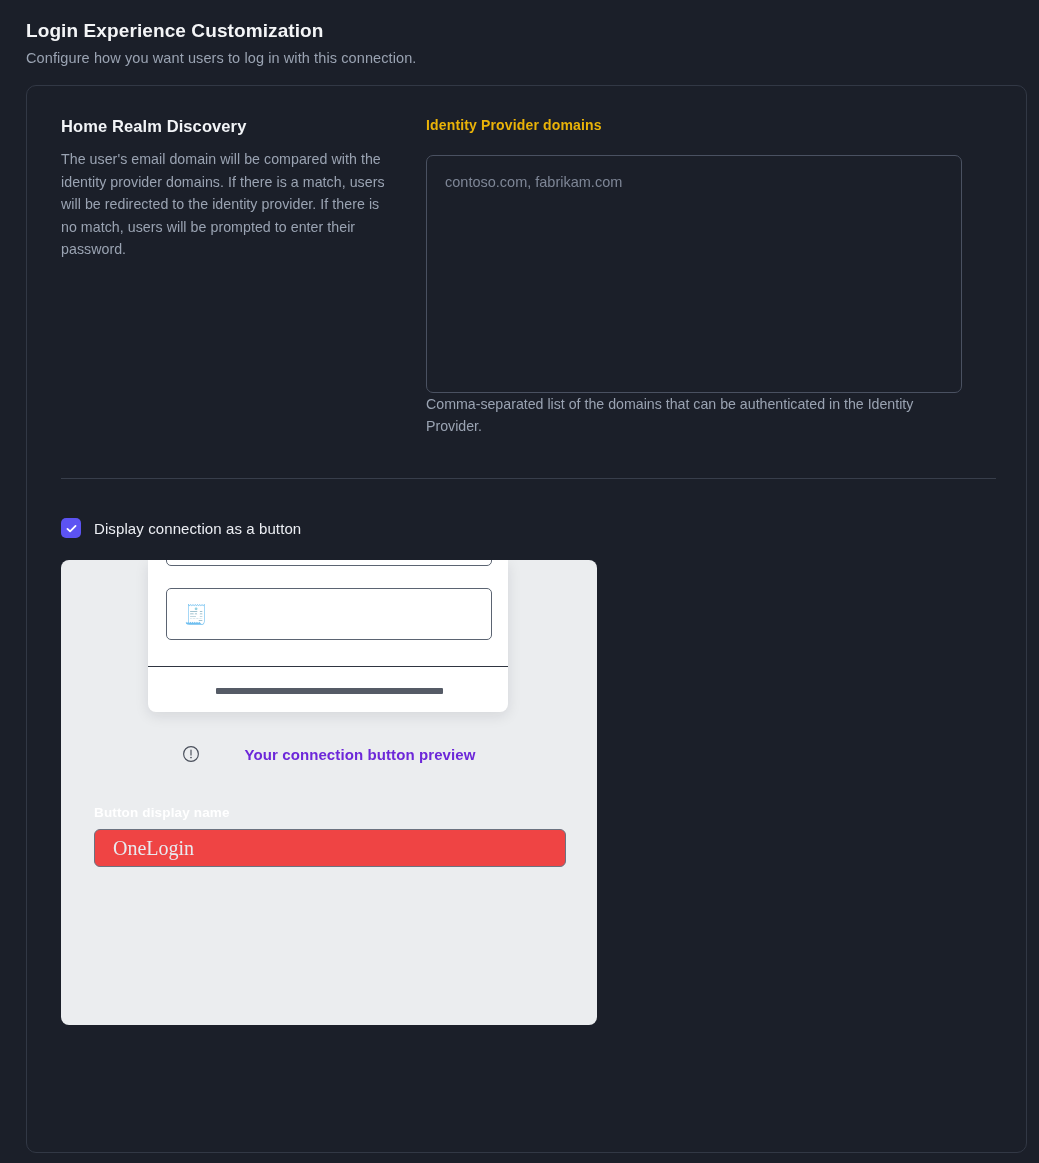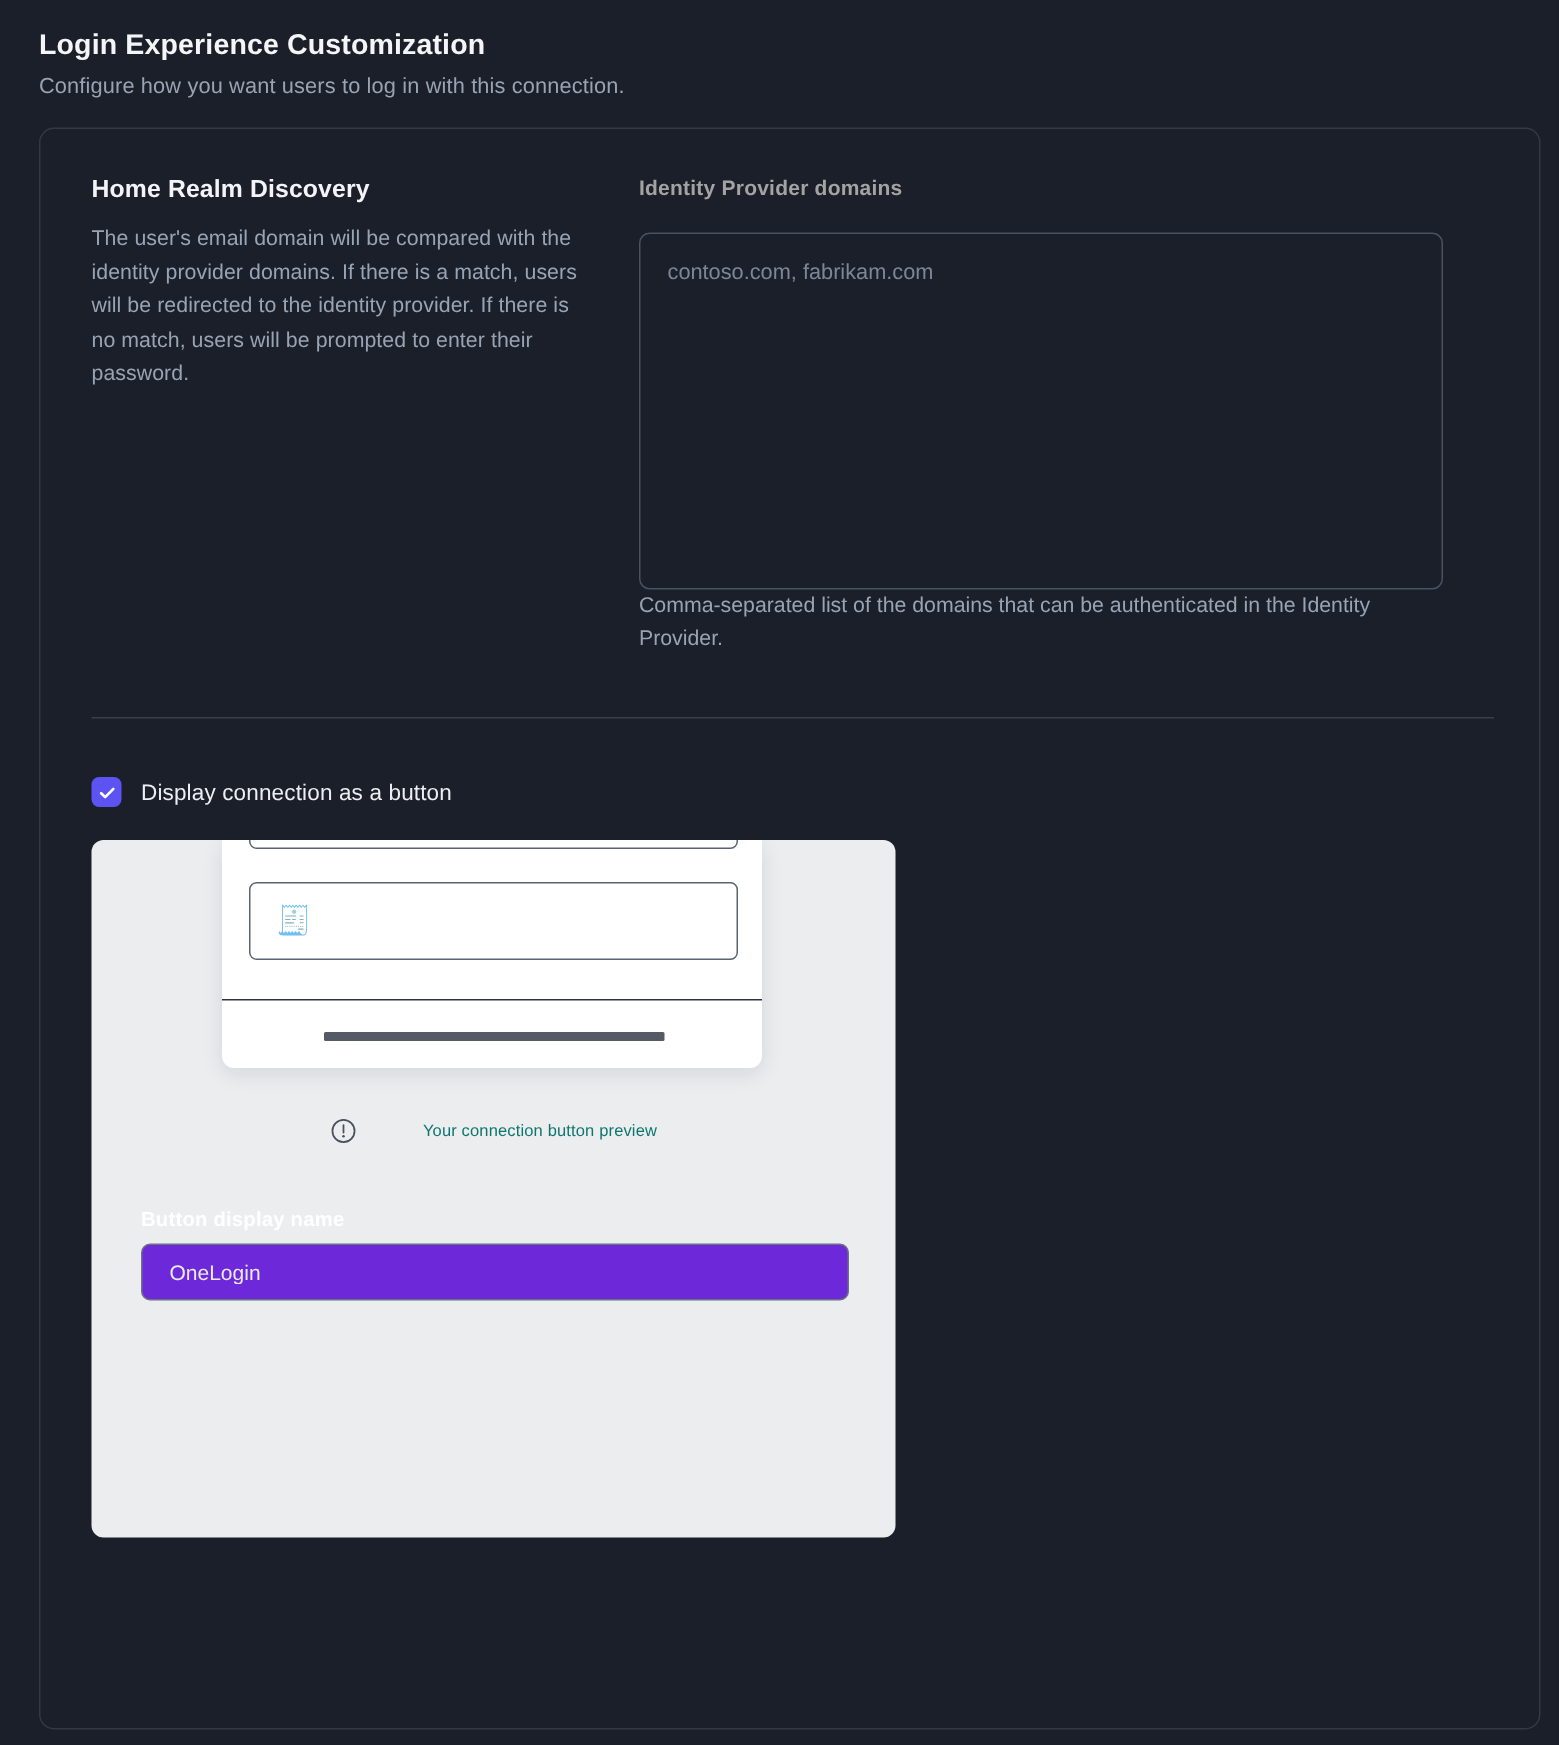--- a/index.html
+++ b/index.html
@@ -36,21 +36,21 @@
   .section-left { width: 365px; padding-right: 35px; }
   .section-right { width: 536px; }
 
   .sec-title { font-size: 16.5px; font-weight: bold; color: #f2f4f7; letter-spacing: .1px; }
   .sec-desc {
     margin-top: 12px; font-size: 14.2px; line-height: 22.5px;
     color: #9aa3b2; letter-spacing: .05px;
   }
 
   .field-label {
-    font-size: 14px; font-weight: bold; color: #a3a3a3; letter-spacing: .15px;
+    font-size: 14px; font-weight: bold; color: #eab308; letter-spacing: .15px;
   }
 
   .domains-textarea {
     display: block; margin-top: 22px;
     width: 536px; height: 238px;
     background: #1b1f29;
     border: 1px solid #4a5161; border-radius: 7px;
     color: #e7e9ee; font-size: 14.5px;
     font-family: "Liberation Sans", sans-serif;
     padding: 16px 18px; resize: none; outline: none;
@@ -116,32 +116,32 @@
   .widget-bar {
     position: absolute; left: 68px; top: 128px;
     width: 227px; height: 6px; border-radius: 1px; background: #555b66;
   }
 
   .preview-caption {
     position: absolute; left: 0; top: 185px; width: 536px;
     display: flex; align-items: center; justify-content: center; gap: 44px;
   }
   .caption-icon { width: 18px; height: 18px; display: block; }
-  .caption-text { font-size: 11px; color: #0f766e; letter-spacing: .1px; }
+  .caption-text { font-size: 15px; color: #6d28d9; letter-spacing: .1px; font-weight: bold; }
 
   
   .panel-form { position: absolute; left: 33px; top: 245px; width: 472px; }
   .panel-label {
     font-size: 13.5px; font-weight: bold; color: #ffffff; letter-spacing: .15px;
   }
   .panel-input {
     display: block; margin-top: 9px; width: 472px; height: 38px;
-    background: #6d28d9; border: 1px solid #6b7280; border-radius: 6px;
-    color: #e8eaef; font-size: 14px;
-    font-family: Liberation Sans, sans-serif;
+    background: #ef4444; border: 1px solid #6b7280; border-radius: 6px;
+    color: #e8eaef; font-size: 20px;
+    font-family: Liberation Serif, serif;
     padding: 0 18px; outline: none;
   }
   .panel-input::placeholder { color: #8d94a3; }
   .panel-hint { margin-top: 11px; font-size: 14px; color: #b4b9c3; }
   .panel-block-2 { margin-top: 22px; }
 </style>
 </head>
 <body>
 
 <div class="page">

